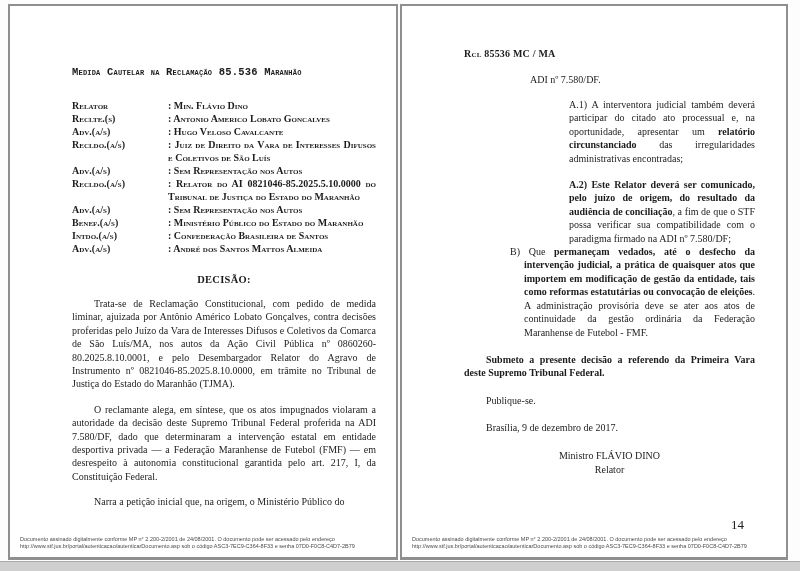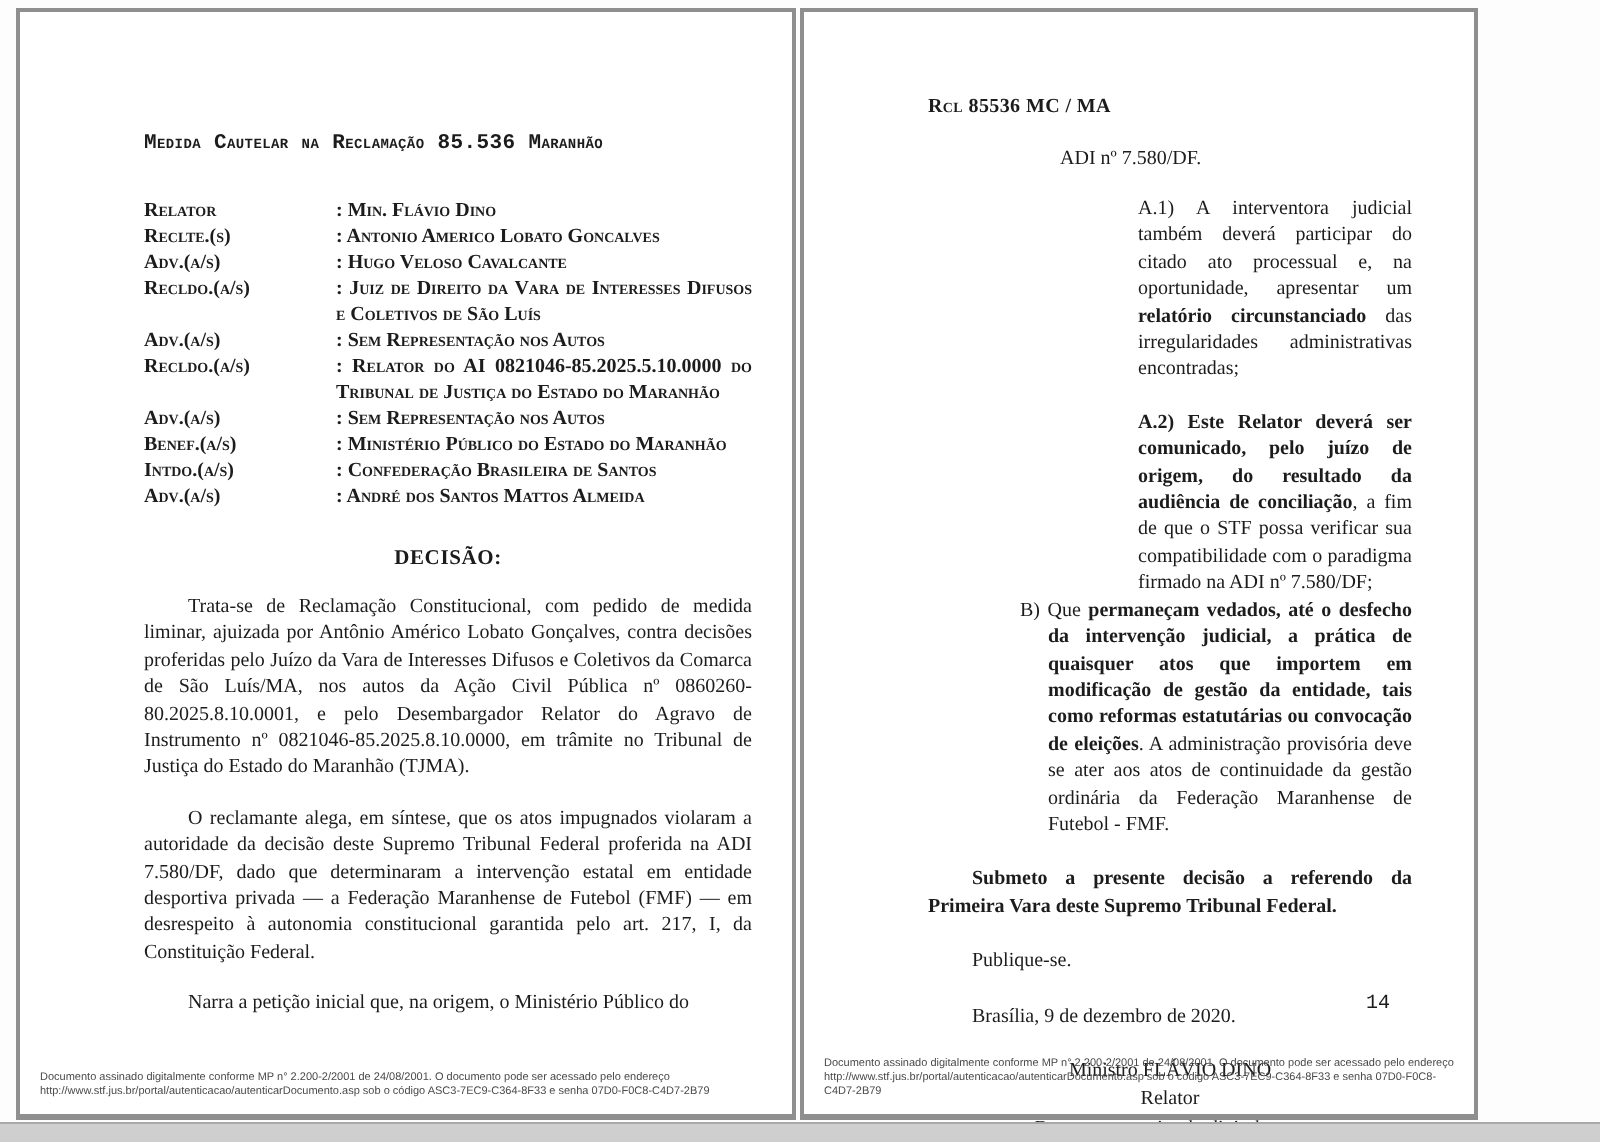--- a/index.html
+++ b/index.html
@@ -6,21 +6,21 @@
   html, body { width: 800px; height: 571px; background: #ffffff; overflow: hidden; }
   body { font-family: "Liberation Serif", "DejaVu Serif", serif; color: #1c1c1c; }
 
   .canvas { position: relative; width: 800px; height: 571px; background: #fdfdfd; }
   .bottom-band { position: absolute; left: 0; top: 561px; width: 800px; height: 10px;
                  background: #cfcfcf; border-top: 1px solid #a8a8a8; }
 
   .page { position: absolute; top: 4px; height: 556px; background: #ffffff;
           border: 2px solid #8f8f8f; border-bottom-width: 3px; }
   .page-left  { left: 8px;  width: 390px; }
-  .page-right { left: 400px; width: 339px; }
+  .page-right { left: 400px; width: 388px; }
 
   .page-inner { position: relative; width: 100%; height: 100%; }
 
   
   .lp-content { position: absolute; left: 62px; right: 20px; top: 0; }
   .doc-title { margin-top: 60px; font-weight: bold; font-variant: small-caps;
                font-size: 10.5px; letter-spacing: .2px; font-family: Liberation Mono, monospace; }
   .parties { margin-top: 21px; font-variant: small-caps; font-weight: bold;
              font-size: 10px; line-height: 13px; }
   .party-row { display: flex; }
@@ -38,21 +38,21 @@
   .adi-line { margin-top: 15px; margin-left: 66px; font-size: 10px; }
   .quote { margin-top: 13px; margin-left: 105px; font-size: 10px;
            line-height: 13.4px; text-align: justify; }
   .item-b { margin-left: 46px; padding-left: 14px;
             text-indent: -14px; font-size: 10px; line-height: 13.4px; text-align: justify; }
   .rp-par { margin-top: 14px; font-size: 10px; line-height: 13.4px;
             text-align: justify; text-indent: 22px; }
   .bold { font-weight: bold; }
   .signature { margin-top: 14px; text-align: center; font-size: 10px; line-height: 14.5px; }
   .sig-note { font-style: italic; }
-  .page-number { position: absolute; right: 42px; top: 491px; font-size: 10px; font-family: Liberation Mono, monospace; }
+  .page-number { position: absolute; right: 42px; top: 511px; font-size: 13px; }
 
   
   .footer { position: absolute; left: 10px; right: 6px; bottom: 7px;
             font-family: "Liberation Sans", "DejaVu Sans", sans-serif;
             font-size: 5.5px; line-height: 7px; color: #4a4a4a; letter-spacing: 0; }
 </style>
 </head>
 <body>
 
 <div class="canvas">
@@ -129,26 +129,25 @@
         <p class="quote"><span>A.1) A interventora judicial também deverá participar do citado ato processual e, na oportunidade, apresentar um </span><span class="bold">relatório circunstanciado</span><span> das irregularidades administrativas encontradas;</span></p>
 
         <p class="quote"><span class="bold">A.2) Este Relator deverá ser comunicado, pelo juízo de origem, do resultado da audiência de conciliação</span><span>, a fim de que o STF possa verificar sua compatibilidade com o paradigma firmado na ADI nº 7.580/DF;</span></p>
 
         <p class="item-b"><span>B) Que </span><span class="bold">permaneçam vedados, até o desfecho da intervenção judicial, a prática de quaisquer atos que importem em modificação de gestão da entidade, tais como reformas estatutárias ou convocação de eleições</span><span>. A administração provisória deve se ater aos atos de continuidade da gestão ordinária da Federação Maranhense de Futebol - FMF.</span></p>
 
         <p class="rp-par bold">Submeto a presente decisão a referendo da Primeira Vara deste Supremo Tribunal Federal.</p>
 
         <p class="rp-par">Publique-se.</p>
 
-        <p class="rp-par">Brasília, 9 de dezembro de 2020.</p>
+        <p class="rp-par">Brasília, 9 de dezembro de 2017.</p>
 
         <div class="signature">
           <div>Ministro FLÁVIO DINO</div>
           <div>Relator</div>
-          <div class="sig-note">Documento assinado digitalmente</div>
         </div>
       </div>
 
       <div class="page-number">14</div>
 
       <div class="footer">
         <div>Documento assinado digitalmente conforme MP n° 2.200-2/2001 de 24/08/2001. O documento pode ser acessado pelo endereço</div>
         <div>http://www.stf.jus.br/portal/autenticacao/autenticarDocumento.asp sob o código ASC3-7EC9-C364-8F33 e senha 07D0-F0C8-C4D7-2B79</div>
       </div>
     </div>

